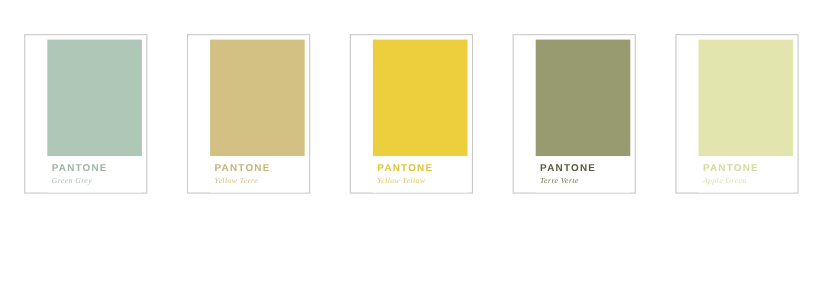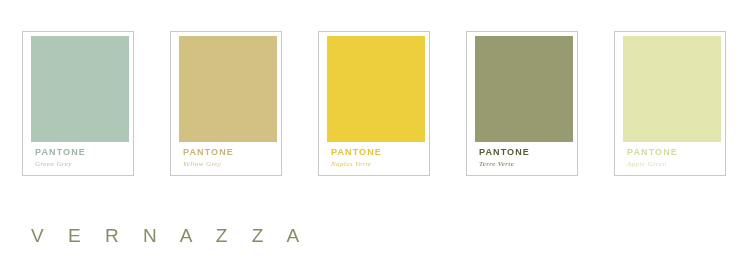--- a/index.html
+++ b/index.html
@@ -30,21 +30,21 @@
     display: flex;
     gap: 36px;
   }
 
   .swatch-card {
     width: 112px;
     height: 145px;
     background: #ffffff;
     border: 1px solid #c9c9c9;
     box-sizing: border-box;
-    padding: 4px 4px 0 8px;
+    padding: 4px 4px 0 20px;
     display: flex;
     flex-direction: column;
   }
 
   .swatch-color {
     width: 100%;
     height: 106px;
     flex: 0 0 106px;
   }
 
@@ -100,29 +100,29 @@
       <div class="swatch-label">
         <div class="swatch-brand" style="color: rgb(155, 181, 166);">PANTONE</div>
         <div class="swatch-name" style="color: rgb(169, 191, 178); font-style: italic;">Green Grey</div>
       </div>
     </div>
 
     <div class="swatch-card">
       <div class="swatch-color" style="background-color: rgb(210, 193, 131);"></div>
       <div class="swatch-label">
         <div class="swatch-brand" style="color: rgb(199, 180, 119);">PANTONE</div>
-        <div class="swatch-name" style="color: rgb(205, 188, 133);">Yellow Grey</div>
+        <div class="swatch-name" style="color: rgb(205, 188, 133);">Yellow Terre</div>
       </div>
     </div>
 
     <div class="swatch-card">
       <div class="swatch-color" style="background-color: rgb(237, 206, 60);"></div>
       <div class="swatch-label">
         <div class="swatch-brand" style="color: rgb(227, 195, 58);">PANTONE</div>
-        <div class="swatch-name" style="color: rgb(224, 197, 95);">Naples Verte</div>
+        <div class="swatch-name" style="color: rgb(224, 197, 95);">Yellow Yellow</div>
       </div>
     </div>
 
     <div class="swatch-card">
       <div class="swatch-color" style="background-color: rgb(152, 154, 112);"></div>
       <div class="swatch-label">
         <div class="swatch-brand" style="color: rgb(88, 90, 53);">PANTONE</div>
         <div class="swatch-name" style="color: rgb(109, 111, 74); font-style: italic;">Terre Verte</div>
       </div>
     </div>
@@ -130,15 +130,14 @@
     <div class="swatch-card">
       <div class="swatch-color" style="background-color: rgb(226, 230, 174);"></div>
       <div class="swatch-label">
         <div class="swatch-brand" style="color: rgb(213, 218, 158);">PANTONE</div>
         <div class="swatch-name" style="color: rgb(218, 222, 171); font-style: italic;">Apple Green</div>
       </div>
     </div>
 
   </div>
 
-  <div id="wordmark">V E R N A Z Z A</div>
 
 </div>
 
 </body></html>

